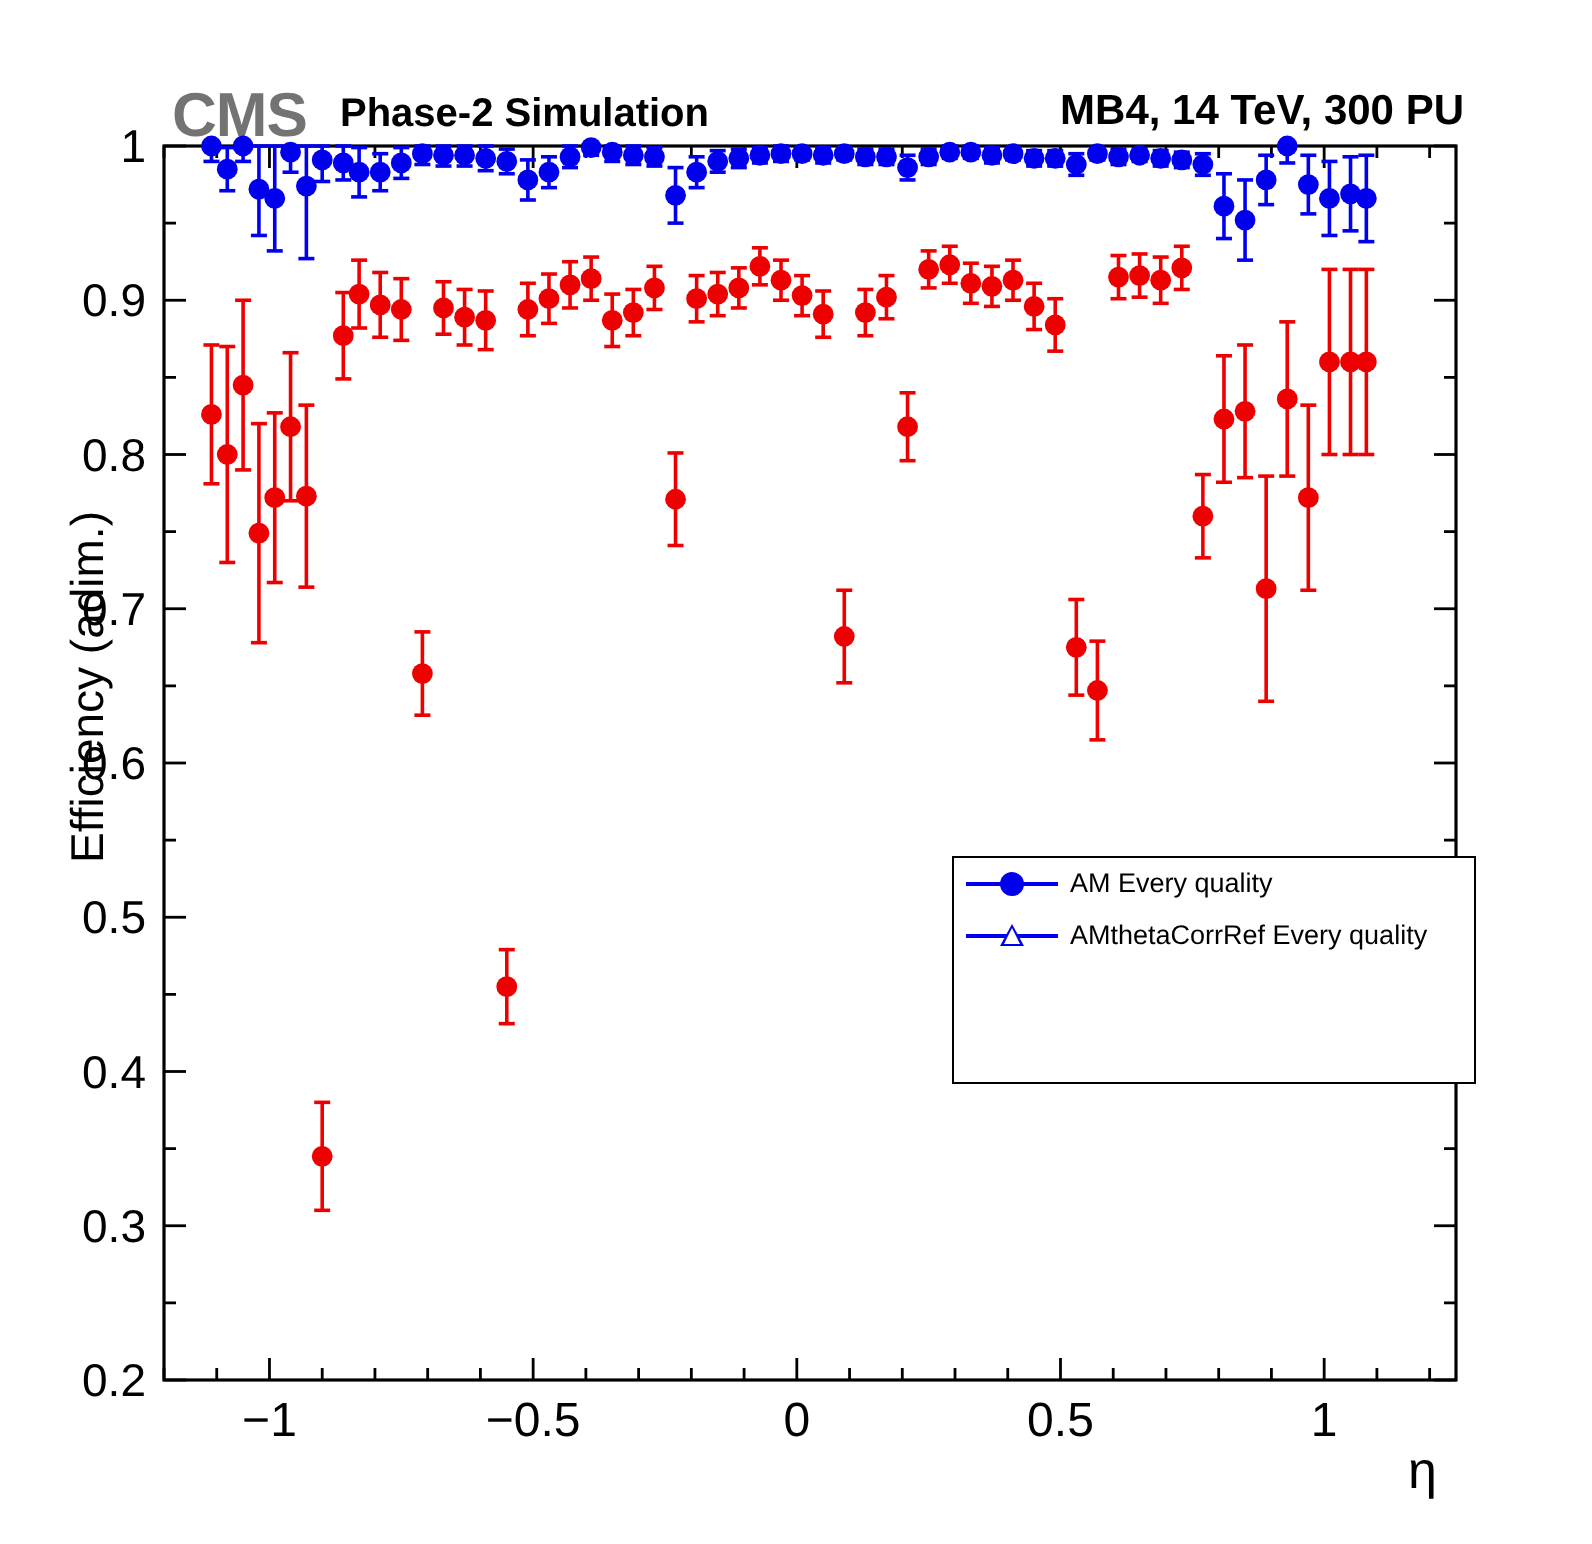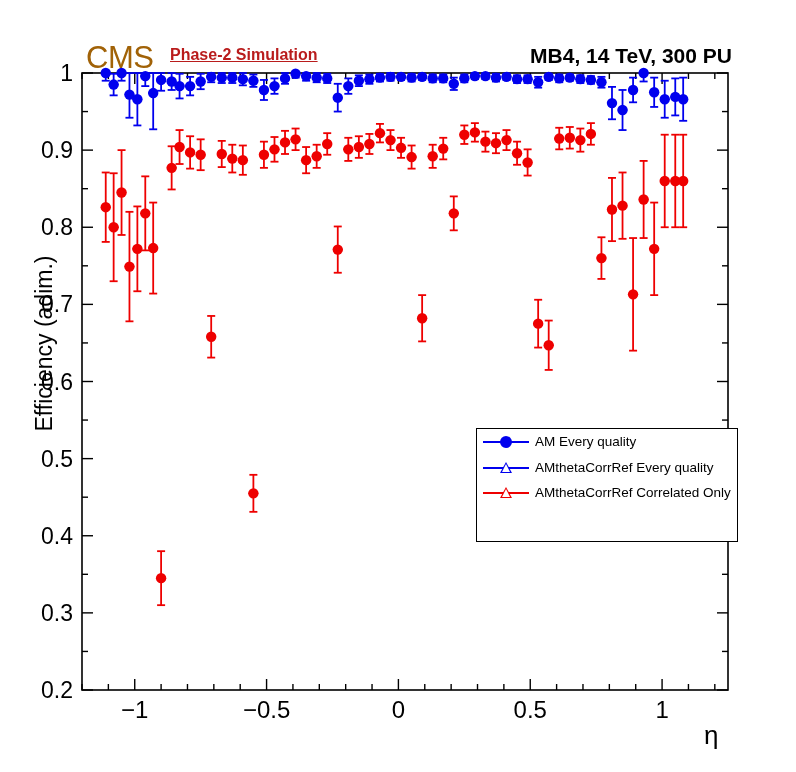--- a/index.html
+++ b/index.html
@@ -1,20 +1,20 @@
 <!DOCTYPE html>
 <html><head>
 <meta charset="utf-8">
 <style>
   html,body{margin:0;padding:0;background:#ffffff;}
   body{width:796px;height:772px;font-family:"Liberation Sans",sans-serif;position:relative;overflow:hidden;}
   #root{position:absolute;inset:0;}
 
-  .cms-label{position:absolute;left:86px;top:40px;font-weight:normal;font-size:31px;color:#a16207;letter-spacing:-0.5px;}
-  .cms-sub{position:absolute;left:170px;top:46px;font-weight:bold;font-size:16px;color:#b91c1c;font-style:italic;font-family:"Liberation Sans",sans-serif;text-decoration:underline;}
+  .cms-label{position:absolute;left:86px;top:40px;font-weight:bold;font-size:31px;color:#737373;letter-spacing:-0.5px;}
+  .cms-sub{position:absolute;left:170px;top:46px;font-weight:bold;font-size:20px;color:#000000;font-style:italic;font-family:"Liberation Sans",sans-serif;}
   .cms-sub{font-style:normal;}
   .cms-right{position:absolute;right:64px;top:44px;font-weight:bold;font-size:21px;color:#000;white-space:nowrap;}
 
   .ylabel{position:absolute;left:-86px;top:330px;width:260px;text-align:center;font-size:23px;color:#000;transform:rotate(-90deg);transform-origin:center center;}
   .xlabel{position:absolute;left:704px;top:720px;font-size:26px;color:#000;}
 
   svg{position:absolute;left:0;top:0;}
 
   .legendbox{position:absolute;left:476px;top:428px;width:262px;height:114px;border:1px solid #000;background:#fff;box-sizing:border-box;}
   .legrow{position:relative;height:25.5px;display:flex;align-items:center;}
@@ -731,22 +731,14 @@
       <span class="legtxt">AM Every quality</span>
     </div>
     <div class="legrow">
       <span class="legmark">
         <span class="legline" style="background:#0000ee"></span>
         <span class="legtri" style="border-bottom:11px solid #0000ee;"></span>
         <span class="legtri" style="border-left:4px solid transparent;border-right:4px solid transparent;border-bottom:8px solid #fff;left:25px;top:9px;"></span>
       </span>
       <span class="legtxt">AMthetaCorrRef Every quality</span>
     </div>
-    <div class="legrow">
-      <span class="legmark">
-        <span class="legline" style="background:#ee0000"></span>
-        <span class="legtri" style="border-bottom:11px solid #ee0000;"></span>
-        <span class="legtri" style="border-left:4px solid transparent;border-right:4px solid transparent;border-bottom:8px solid #fff;left:25px;top:9px;"></span>
-      </span>
-      <span class="legtxt">AMthetaCorrRef Correlated Only</span>
-    </div>
   </div>
 </div>
 
 </body></html>

